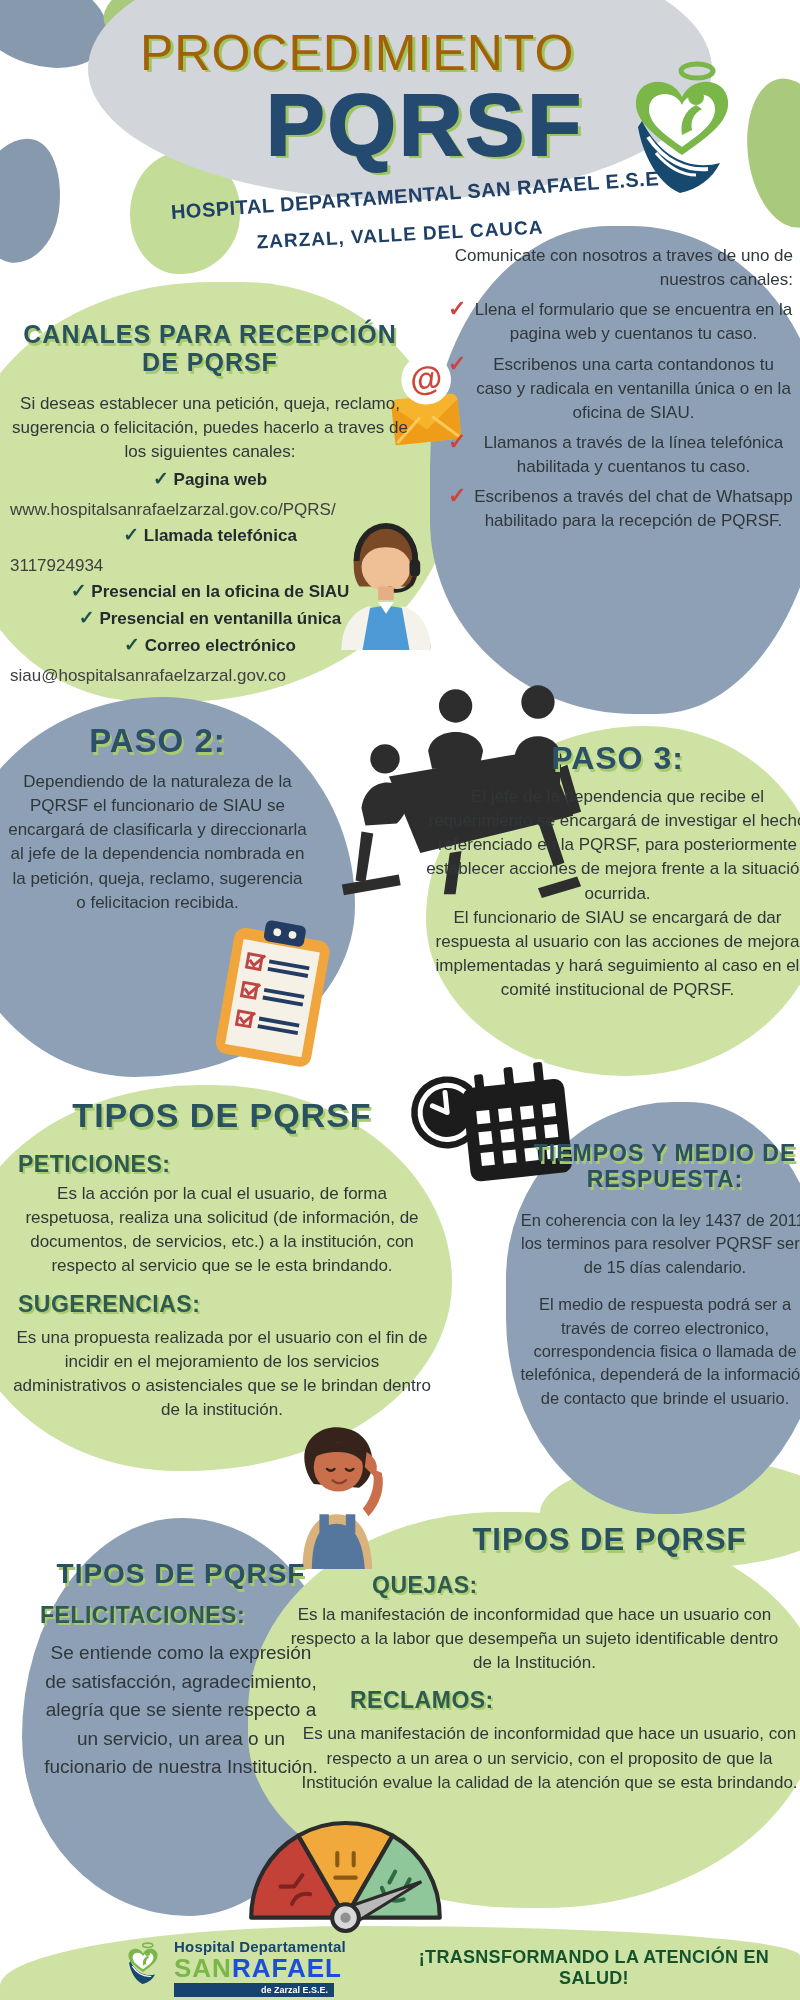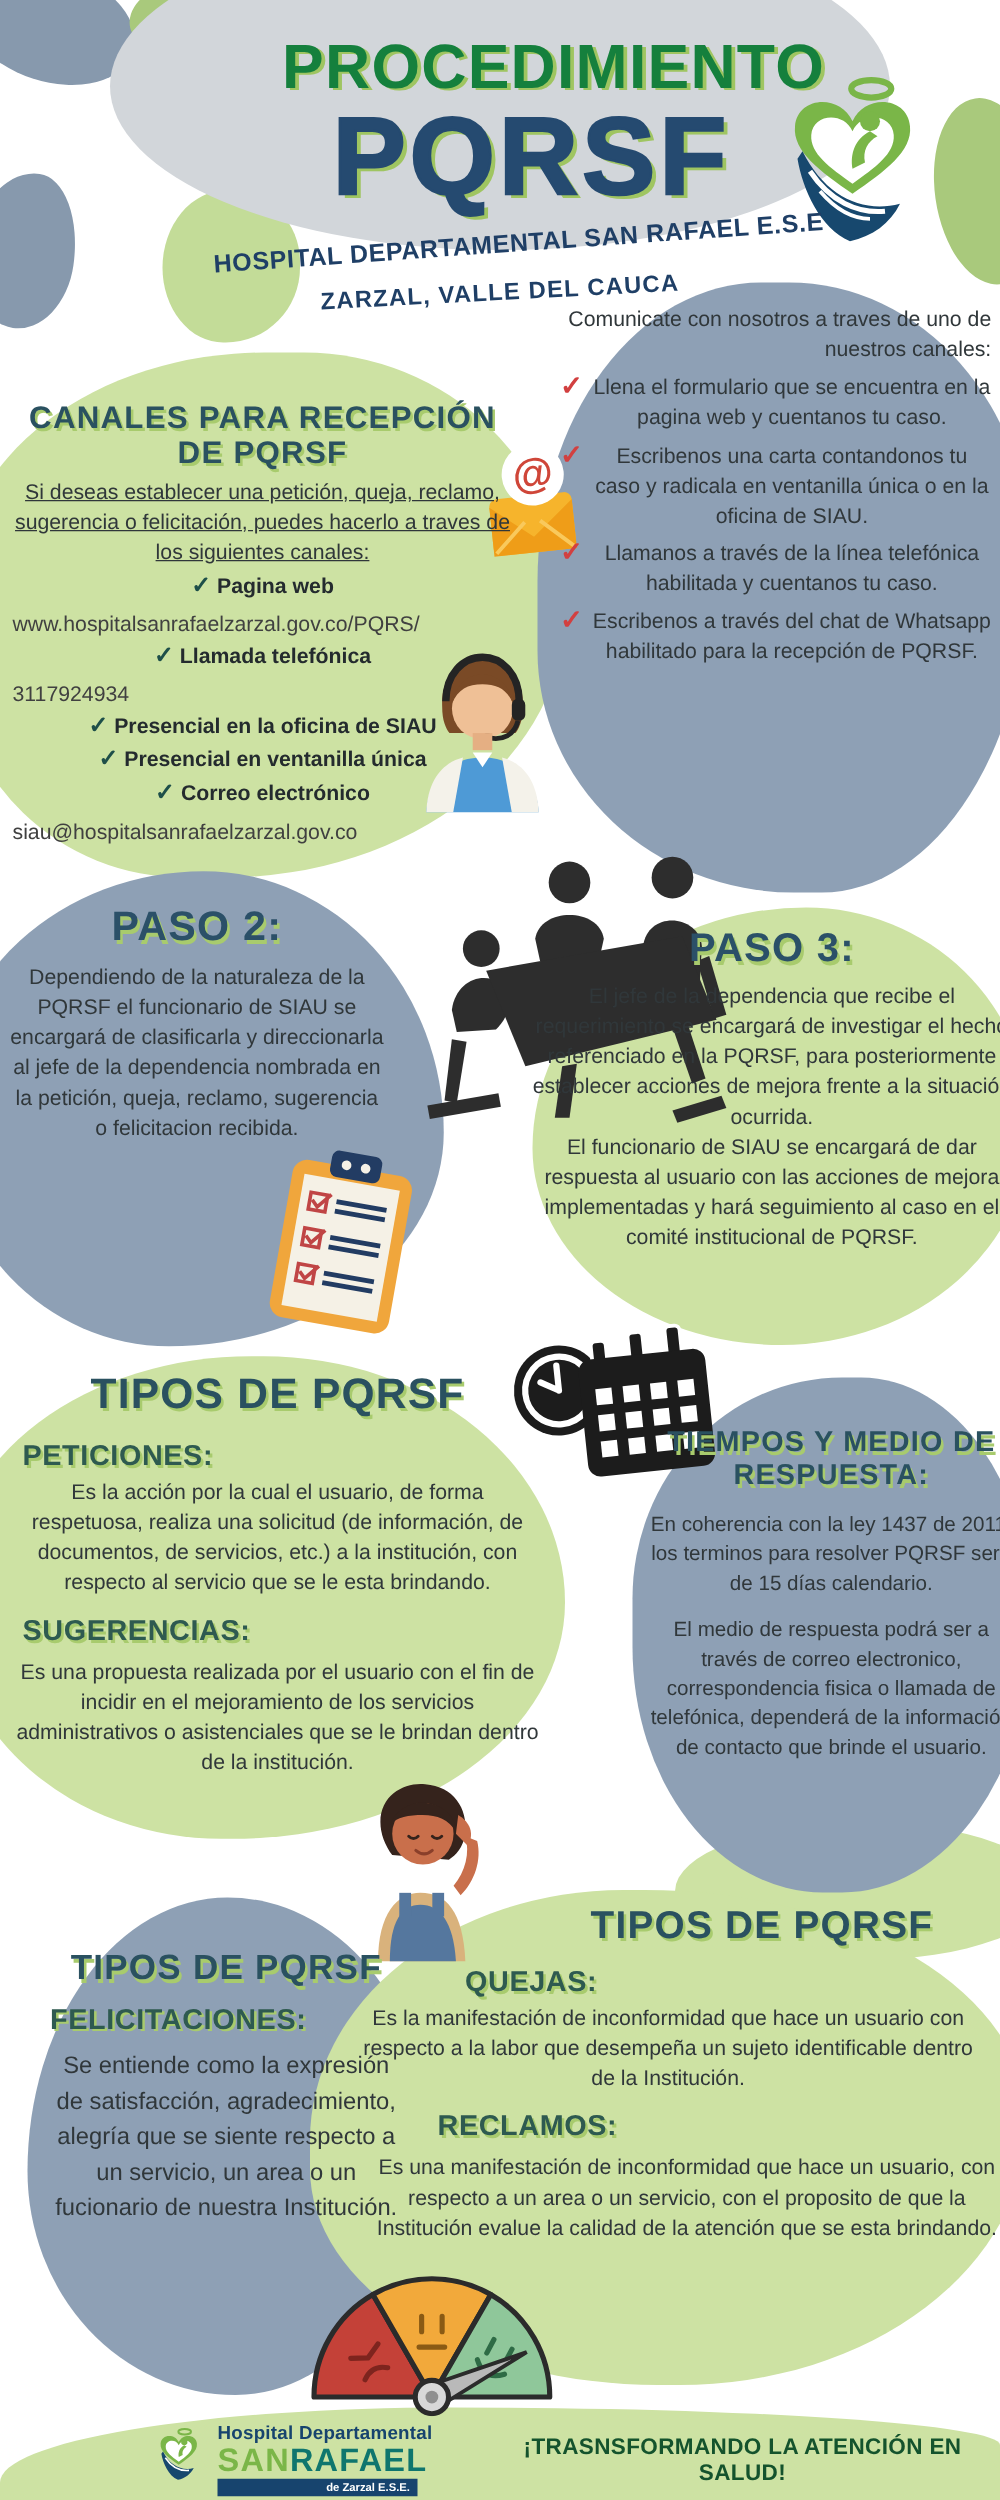--- a/index.html
+++ b/index.html
@@ -11,22 +11,22 @@
   .body-text{font-size:17px;line-height:1.42;color:#30373a;text-align:center;}
   .sec-title{font-weight:bold;color:#2a5160;text-shadow:2px 3px 0 #a8cb6d;letter-spacing:1px;text-align:center;}
   .step-title{font-weight:bold;color:#2b5068;text-shadow:2px 3px 0 #a8cb6d;letter-spacing:1px;text-align:center;}
   .subhead{font-weight:bold;color:#2e5a50;text-shadow:2px 2px 0 #a8cb6d;letter-spacing:.5px;font-size:23px;text-align:left;}
   .chk{font-weight:bold;}
   .chk.teal{color:#1e4f49;font-size:19px;}
   .red-item{position:relative;padding-left:26px;margin-bottom:6px;}
   .red-item .chk{position:absolute;left:0;top:-2px;color:#d24040;font-size:22px;}
   .chan-label{font-weight:bold;font-size:17px;line-height:1.25;color:#242b2e;text-align:center;margin-top:3px;}
   .chan-detail{font-size:17px;line-height:1.25;color:#404040;text-align:left;margin-top:8px;}
-  #hdr-title1{left:140px;top:24px;width:520px;font-size:50px;font-weight:bold;color:#15803d;
-      text-shadow:3px 2px 0 #9fc561;letter-spacing:1px;text-align:right;}
+  #hdr-title1{left:140px;top:24px;width:520px;font-size:50px;font-weight:normal;color:#a16207;
+      text-shadow:3px 2px 0 #9fc561;letter-spacing:1px;text-align:left;}
   #hdr-title2{left:190px;top:74px;width:470px;font-size:88px;font-weight:bold;color:#254a70;
       -webkit-text-stroke:2px #254a70;text-shadow:4px 3px 0 #9fc561;letter-spacing:3px;text-align:center;}
   #hdr-sub1{left:170px;top:184px;width:490px;font-size:20px;font-weight:bold;color:#1f3f66;
       letter-spacing:.5px;text-align:center;transform:rotate(-4deg);}
   #hdr-sub2{left:180px;top:224px;width:440px;font-size:19px;font-weight:bold;color:#1f3f66;
       letter-spacing:1px;text-align:center;transform:rotate(-3deg);}
   #footer-band{left:0;top:1926px;width:800px;height:74px;background:#cde2a3;
       border-top-left-radius:45% 60px;border-top-right-radius:55% 30px;z-index:2;position:absolute;}
   .flogo-line1{font-size:15px;font-weight:bold;color:#17446e;letter-spacing:.2px;}
   .flogo-line2{font-size:26px;font-weight:bold;letter-spacing:1px;line-height:1;}
@@ -71,21 +71,21 @@
       <circle cx="84" cy="62" r="8" fill="#7ab648"></circle>
       <path d="M84 70 C72 76 68 88 70 100 L80 95 C78 86 82 78 90 74 Z" fill="#7ab648"></path>
       <path d="M30 86 C48 122 78 136 108 128 C100 144 86 154 68 158 C44 148 30 116 26 92 Z" fill="#17486e"></path>
       <path d="M36 102 C52 126 74 136 96 134" stroke="#ffffff" stroke-width="4" fill="none"></path>
       <path d="M44 118 C56 132 70 140 84 140" stroke="#ffffff" stroke-width="3" fill="none"></path>
     </svg>
   </div>
 
   <div class="content" style="left:10px;top:320px;width:400px;">
     <div class="sec-title" style="font-size:25px;line-height:1.12;">CANALES PARA RECEPCIÓN DE PQRSF</div>
-    <div class="body-text" style="margin-top:6px;text-decoration:underline;">Si deseas establecer una petición, queja, reclamo, sugerencia o felicitación, puedes hacerlo a traves de los siguientes canales:</div>
+    <div class="body-text" style="margin-top:16px;">Si deseas establecer una petición, queja, reclamo, sugerencia o felicitación, puedes hacerlo a traves de los siguientes canales:</div>
     <div>
       <div class="chan-label"><span class="chk teal">✓</span> <span>Pagina web</span></div>
       <div class="chan-detail">www.hospitalsanrafaelzarzal.gov.co/PQRS/</div>
     </div>
     <div>
       <div class="chan-label"><span class="chk teal">✓</span> <span>Llamada telefónica</span></div>
       <div class="chan-detail">3117924934</div>
     </div>
     <div>
       <div class="chan-label"><span class="chk teal">✓</span> <span>Presencial en la oficina de SIAU</span></div>
@@ -305,19 +305,19 @@
       <path d="M70 62 C60 40 26 42 24 66 C22 86 44 102 70 120 C96 102 118 86 116 66 C114 42 80 40 70 62 Z" fill="#7ab648"></path>
       <path d="M70 70 C63 54 38 56 37 73 C36 88 52 99 70 112 C88 99 104 88 103 73 C102 56 77 54 70 70 Z" fill="#ffffff"></path>
       <circle cx="84" cy="62" r="8" fill="#7ab648"></circle>
       <path d="M84 70 C72 76 68 88 70 100 L80 95 C78 86 82 78 90 74 Z" fill="#7ab648"></path>
       <path d="M30 86 C48 122 78 136 108 128 C100 144 86 154 68 158 C44 148 30 116 26 92 Z" fill="#17486e"></path>
       <path d="M36 102 C52 126 74 136 96 134" stroke="#ffffff" stroke-width="4" fill="none"></path>
     </svg>
   </div>
   <div class="content" style="left:174px;top:1938px;z-index:6;">
     <div class="flogo-line1">Hospital Departamental</div>
-    <div class="flogo-line2"><span style="color:#7ab648;">SAN</span><span style="color:#0f766e;">RAFAEL</span></div>
+    <div class="flogo-line2"><span style="color:#7ab648;">SAN</span><span style="color:#1d4ed8;">RAFAEL</span></div>
     <div class="flogo-bar">de Zarzal E.S.E.</div>
   </div>
 
   <div class="content" id="slogan">¡TRASNSFORMANDO LA ATENCIÓN EN SALUD!</div>
 
 </div>
 
 </body></html>

